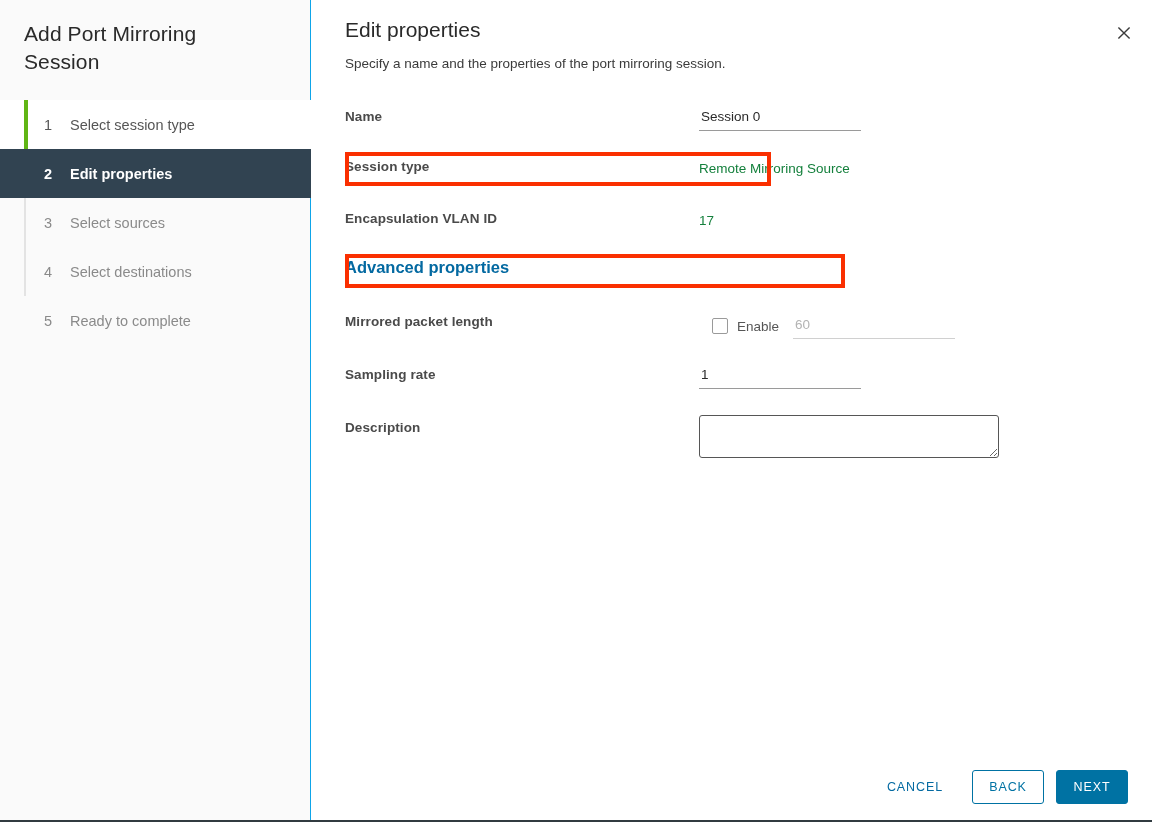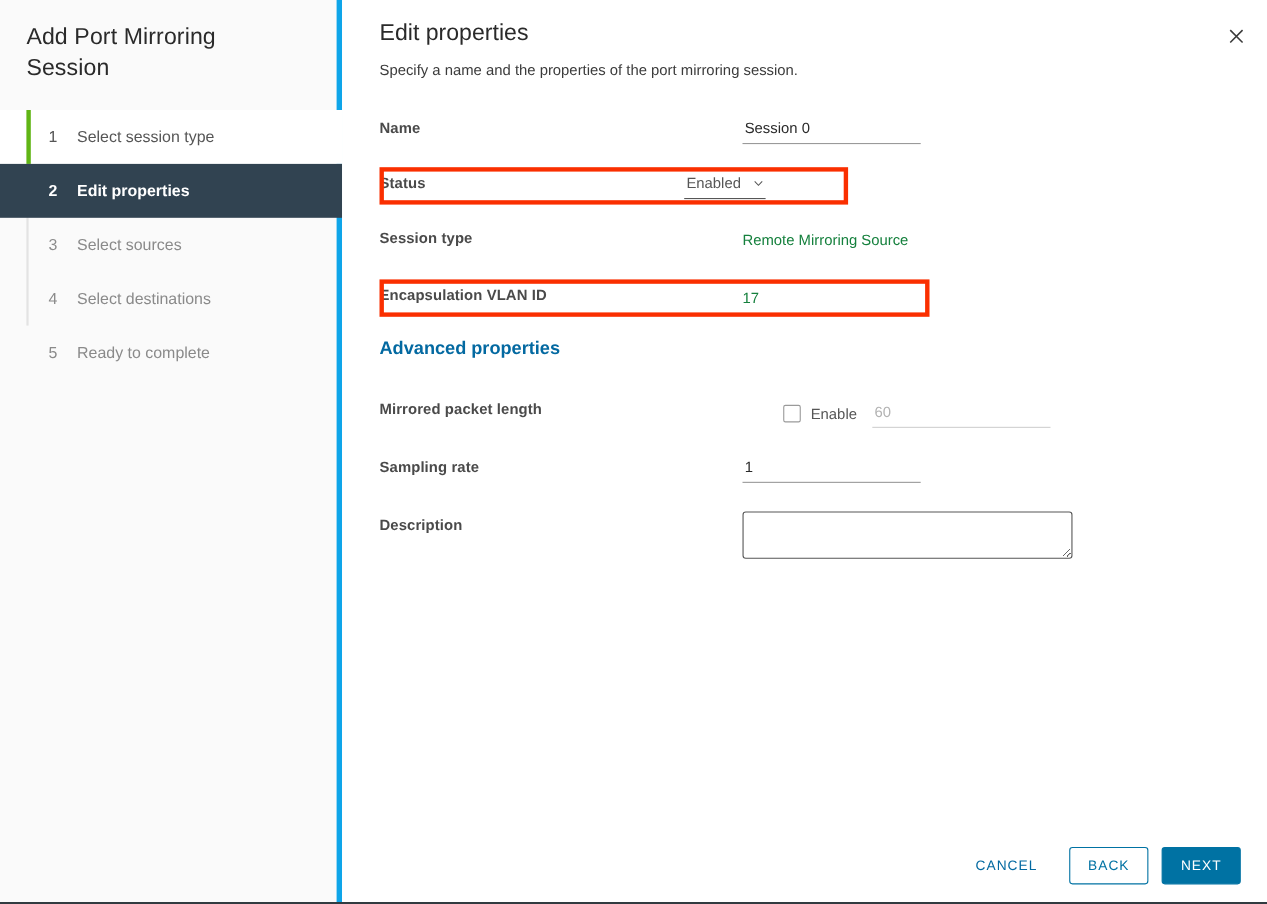--- a/index.html
+++ b/index.html
@@ -18,21 +18,21 @@
     border-bottom: 2px solid #313b40;
   }
 
   
   .sidebar {
     position: absolute;
     left: 0; top: 0;
     width: 311px;
     height: 820px;
     background: #fafafa;
-    border-right: 5px solid #0ea5e9;
+    border-right: 1px solid #0ea5e9;
   }
   .wizard-title {
     position: absolute;
     left: 24px; top: 20px;
     width: 250px;
     font-size: 21px;
     line-height: 28px;
     font-weight: 400;
     color: #2a2a2a;
     letter-spacing: 0.1px;
@@ -126,21 +126,21 @@
   }
   .row .label {
     position: absolute;
     left: 34px;
     top: 13px;
     font-size: 13.5px;
     font-weight: bold;
     color: #4a4a4a;
     letter-spacing: 0.1px;
   }
-  .field { position: absolute; left: 364px; top: 8px; }
+  .field { position: absolute; left: 388px; top: 8px; }
 
   .underline-input {
     width: 162px;
     height: 26px;
     border: none;
     border-bottom: 1px solid #9a9a9a;
     background: transparent;
     font-family: "Liberation Sans", sans-serif;
     font-size: 13.5px;
     color: #2a2a2a;
@@ -322,31 +322,20 @@
 
     <div class="form">
 
       <div class="row" style="height:50px;">
         <div class="label">Name</div>
         <div class="field" style="top:9px;">
           <input class="underline-input" type="text" value="Session 0" style="">
         </div>
       </div>
 
-      <div class="row" style="height:50px;">
-        <div class="label">Status</div>
-        <div class="field" style="left:311px; top:9px;">
-          <div class="select-wrap">
-            <span class="sel-val">Enabled</span>
-            <svg class="chev" viewBox="0 0 10 7" aria-hidden="true">
-              <path d="M1 1 L5 5.2 L9 1" stroke="#565656" stroke-width="1.1" fill="none"></path>
-            </svg>
-          </div>
-        </div>
-      </div>
 
       <div class="row" style="height:52px;">
         <div class="label">Session type</div>
         <div class="field" style="top:10px;">
           <span class="static-val">Remote Mirroring Source</span>
         </div>
       </div>
 
       <div class="row" style="height:52px;">
         <div class="label">Encapsulation VLAN ID</div>

